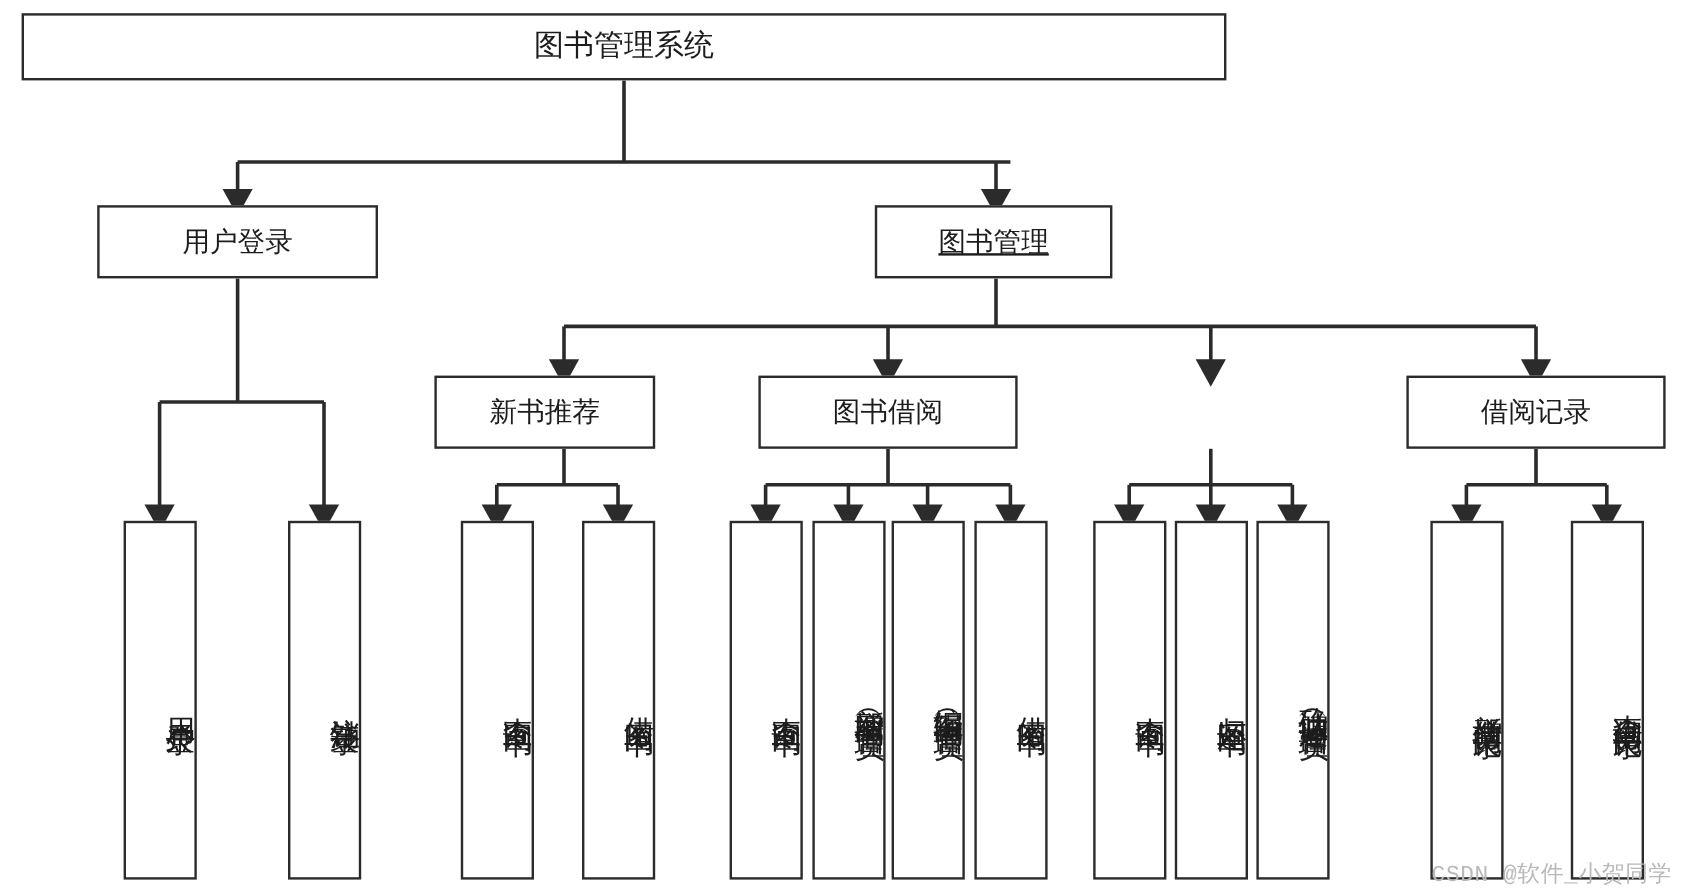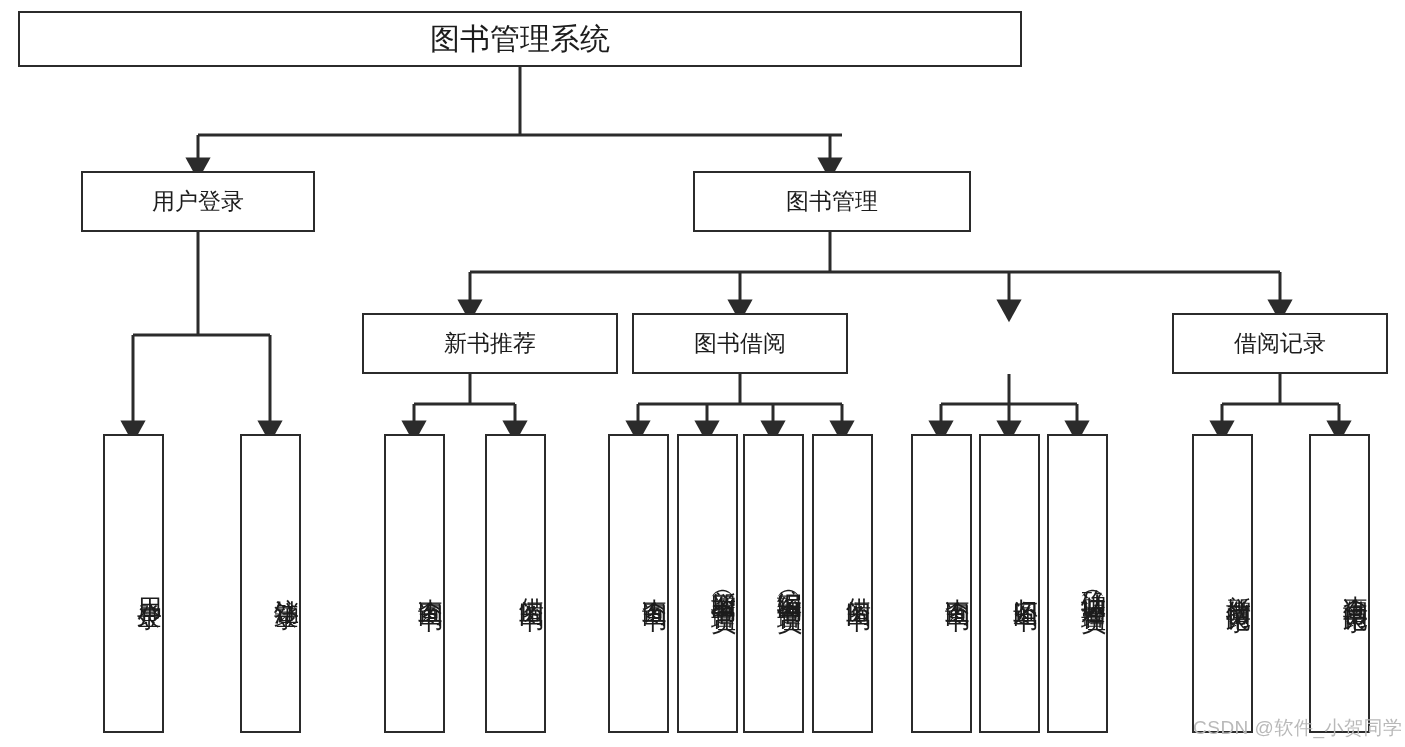--- a/index.html
+++ b/index.html
@@ -26,21 +26,21 @@
     box-sizing:border-box;
     background:#ffffff;
     border:2.4px solid #2b2b2b;
     display:flex;
     align-items:center;
     justify-content:center;
     text-align:center;
     color:#1c1c1c;
     line-height:1.25;
   }
-  .node.root{ font-size:30px; }
+  .node.root{ font-size:25px; }
   .node.lvl2{ font-size:23px; }
   .node.lvl3{ font-size:23px; }
   .node.leaf{
     font-size:25px;
     writing-mode:vertical-rl;
     text-orientation:upright;
     letter-spacing:3px;
     line-height:1;
     padding-top:6px;
     padding-bottom:6px;
@@ -51,21 +51,21 @@
     writing-mode:vertical-rl;
     text-orientation:upright;
     display:block;
   }
   .watermark{
     position:absolute;
     font-size:19px;
     color:#b9b9b9;
     white-space:nowrap;
     letter-spacing:0.5px;
-    font-family:Liberation Sans, sans-serif;
+    font-family:Liberation Mono, monospace;
   }
 </style>
 </head>
 <body>
 
 <div id="canvas">
 
   <svg id="wires" viewBox="0 0 1405 747" width="1405" height="747" xmlns="http://www.w3.org/2000/svg">
     <defs>
       <marker id="arrow" markerWidth="9" markerHeight="9" refX="1.2" refY="4.5" orient="auto" markerUnits="strokeWidth">
@@ -116,25 +116,25 @@
     </g>
   </svg>
 
   <div class="node root" style="left:18px;top:11px;width:1004px;height:56px;">
     <span>图书管理系统</span>
   </div>
 
   <div class="node lvl2" style="left:81px;top:171px;width:234px;height:61px;">
     <span>用户登录</span>
   </div>
-  <div class="node lvl2" style="left:693px;top:171px;width:278px;height:61px;">
+  <div class="node lvl2" style="left:729px;top:171px;width:198px;height:61px;text-decoration:underline;">
     <span>图书管理</span>
   </div>
 
-  <div class="node lvl3" style="left:362px;top:313px;width:256px;height:61px;justify-content:center;">
+  <div class="node lvl3" style="left:362px;top:313px;width:184px;height:61px;justify-content:center;">
     <span>新书推荐</span>
   </div>
   <div class="node lvl3" style="left:632px;top:313px;width:216px;height:61px;justify-content:center;">
     <span>图书借阅</span>
   </div>
   <div class="node lvl3" style="left:1172px;top:313px;width:216px;height:61px;">
     <span>借阅记录</span>
   </div>
 
   <div class="node leaf" style="left:103px;top:434px;width:61px;height:299px;">

